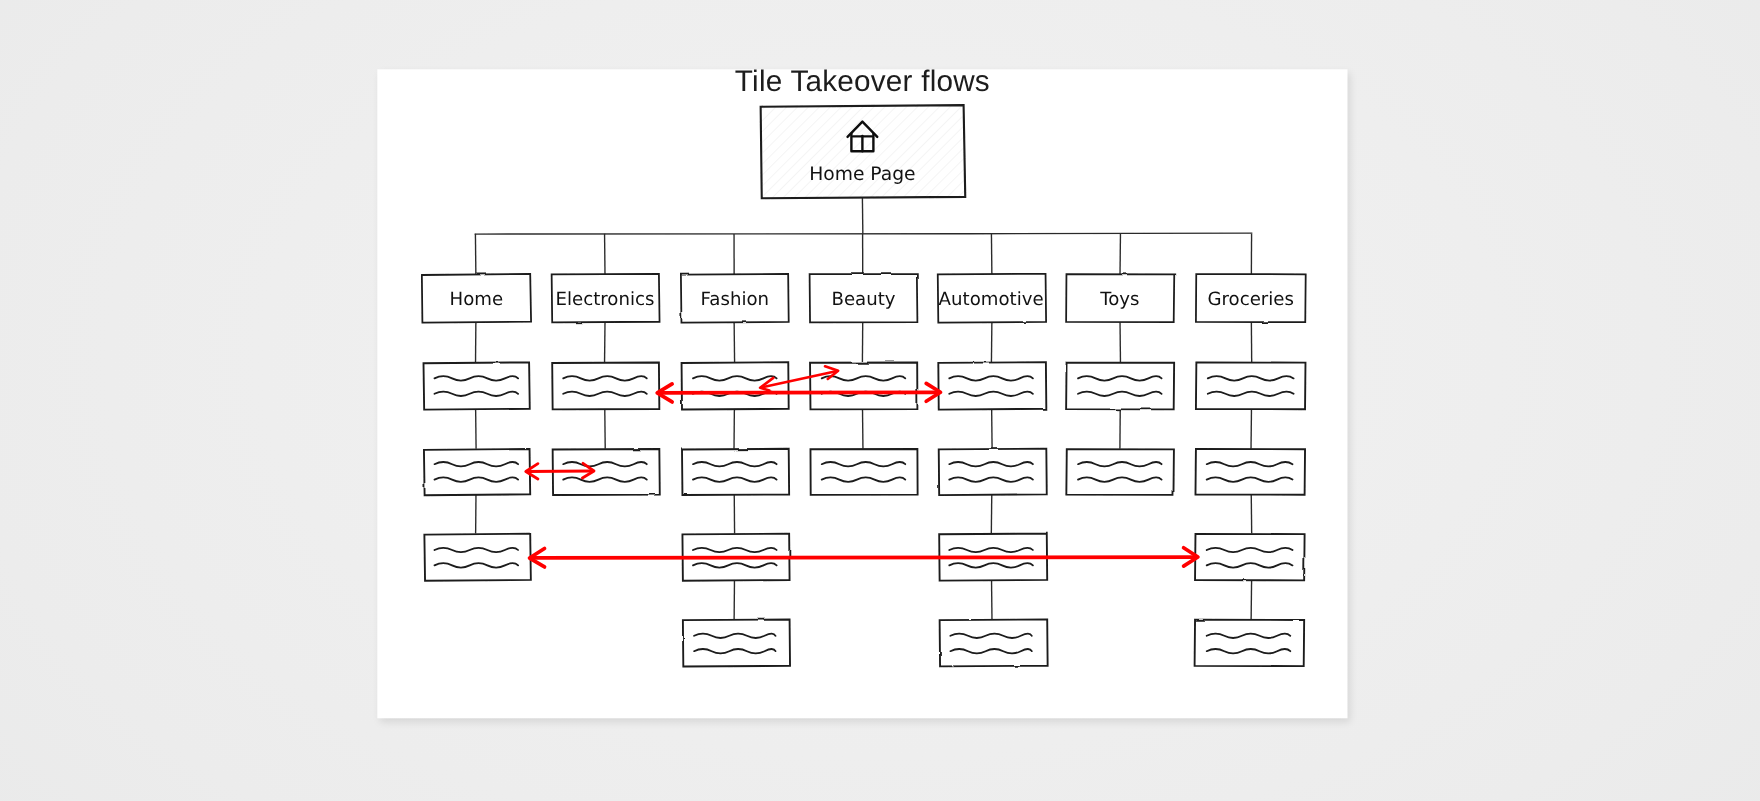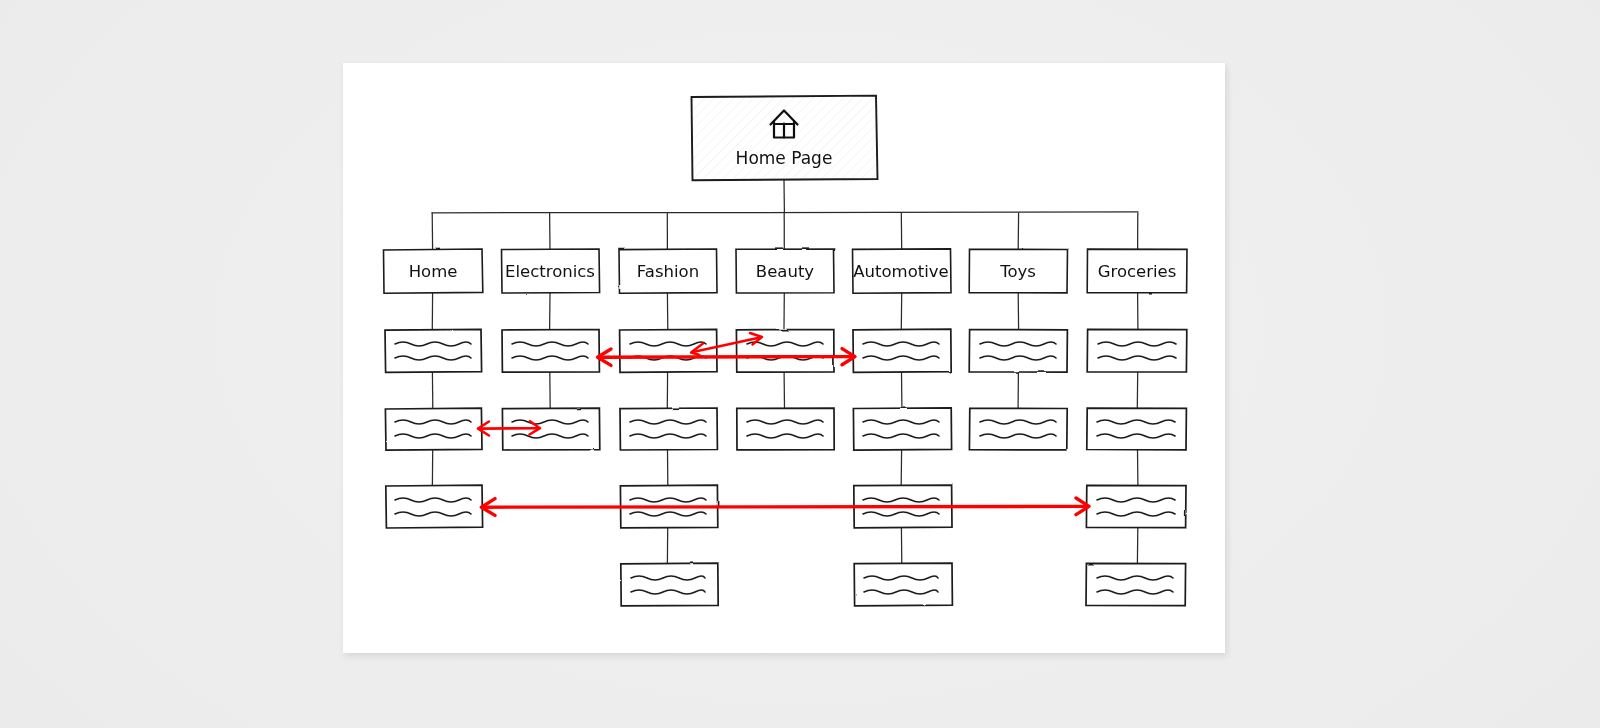--- a/index.html
+++ b/index.html
@@ -69,20 +69,21 @@
     fill: #111111;
   }
 </style>
 </head>
 <body>
 
 <div id="app-background"></div>
 
 <div id="canvas-sheet">
 
+  <div id="diagram-title">Tile Takeover flows</div>
 
   <svg id="diagram-svg" viewBox="0 0 882 590">
     <defs>
 
       <pattern id="hatch" width="7" height="7" patternTransform="rotate(45)" patternUnits="userSpaceOnUse">
         <line x1="0" y1="0" x2="0" y2="7" stroke="#d8d8d8" stroke-width="0.9"></line>
       </pattern>
 
       <filter id="rough" x="-12%" y="-12%" width="124%" height="124%">
         <feTurbulence type="fractalNoise" baseFrequency="0.035" numOctaves="3" seed="7" result="noise"></feTurbulence>

